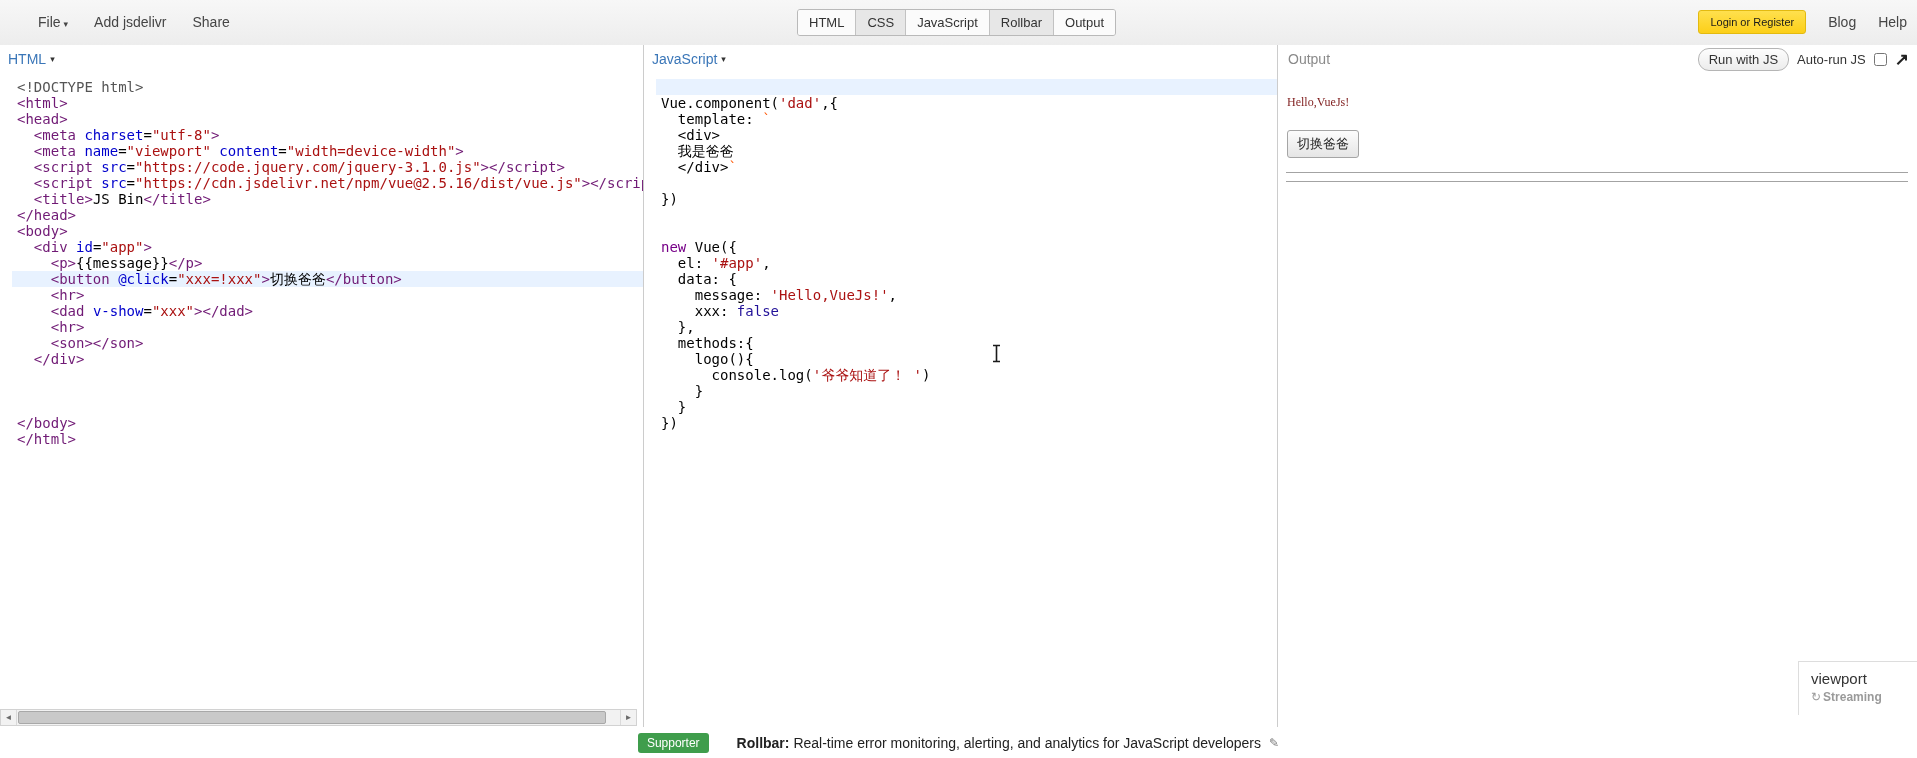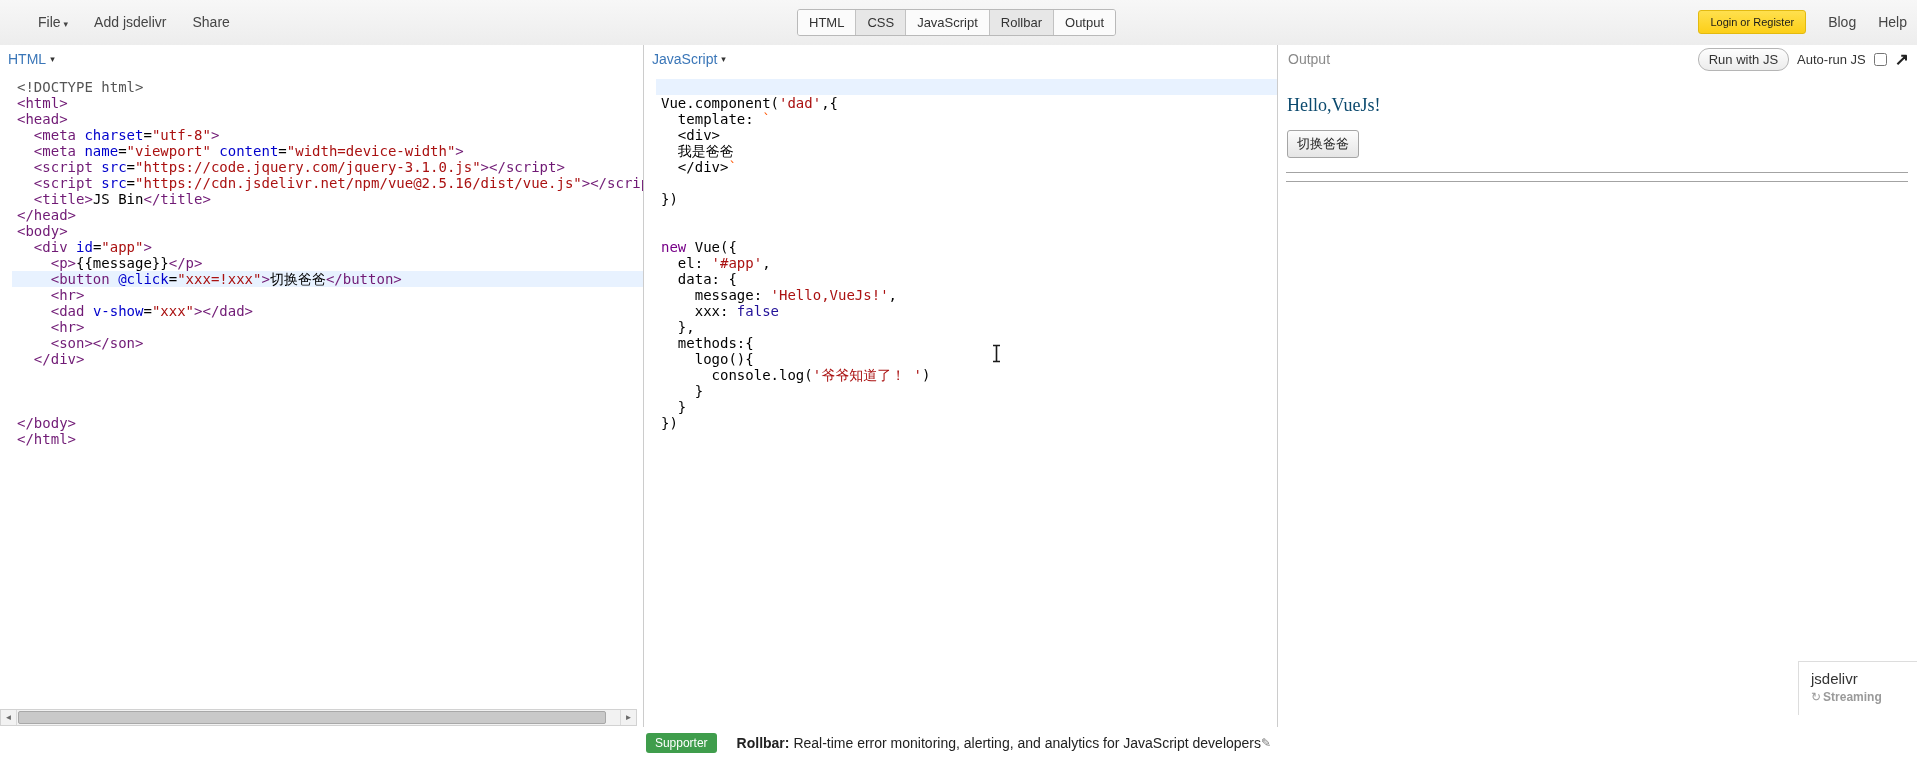--- a/index.html
+++ b/index.html
@@ -52,35 +52,35 @@
 
   
   .out-controls { position:absolute; right:8px; top:0; height:28px; display:flex; align-items:center; gap:8px; }
   #run-btn { font-size:13px; color:#333; background:linear-gradient(#fdfdfd,#ececec);
              border:1px solid #b5b5b5; border-radius:11px; padding:3px 10px; white-space:nowrap; }
   #autorun-label { font-size:13px; color:#333; white-space:nowrap; }
   #autorun-cb { width:13px; height:13px; margin:0; }
   #popout-arrow { font-size:17px; font-weight:bold; color:#222; line-height:1; }
   #output-body { position:absolute; left:1278px; top:73px; width:639px; height:654px; background:#fff; }
   #out-message { position:absolute; left:9px; top:22px; font-family:"Liberation Serif", serif;
-                 font-size:18px; color:#0c4a6e; }
+                 font-size:12px; color:#7f1d1d; }
   #out-toggle-btn { position:absolute; left:9px; top:57px; font-size:13px; color:#222;
                     background:linear-gradient(#fcfcfc,#e5e5e5); border:1px solid #a5a5a5;
                     border-radius:3px; padding:4px 9px; }
   .out-hr { position:absolute; left:8px; width:622px; border-top:1px solid #a3a3a3; height:0; }
   #out-hr1 { top:99px; } #out-hr2 { top:108px; }
   #user-card { position:absolute; left:520px; top:588px; width:119px; height:54px; background:#fff;
                border-top:1px solid #ddd; border-left:1px solid #ddd; padding:8px 0 0 12px; }
   #user-name { font-size:15px; color:#333; }
   #user-streaming { font-size:12px; font-weight:bold; color:#9a9a9a; margin-top:3px; }
   #streaming-icon { font-weight:normal; margin-right:2px; }
 
   
   #footer { position:absolute; left:0; top:727px; width:1917px; height:31px; background:#fff;
-            display:flex; align-items:center; justify-content:center; gap:0; }
+            display:flex; align-items:center; justify-content:center; gap:8px; }
   #supporter-badge { background:#3f9d4c; color:#fff; font-size:12px; padding:3px 9px; border-radius:3px; }
   #rollbar-line { font-size:14px; color:#222; }
   #rollbar-line b { font-weight:bold;margin-left:20px; }
   #footer-icon { font-size:12px; color:#777; }
 
   
   #mouse-cursor { position:absolute; left:991px; top:344px; }
 </style>
 <style id="dyn-style">.tok-plain{color:#000000}
 .tok-tag{color:#701a75}
@@ -144,21 +144,21 @@
     <div id="scroll-thumb"></div>
     <div class="scroll-btn" id="scroll-right">►</div>
   </div>
 
   <div id="output-body">
     <div id="out-message">Hello,VueJs!</div>
     <button id="out-toggle-btn">切换爸爸</button>
     <div class="out-hr" id="out-hr1"></div>
     <div class="out-hr" id="out-hr2"></div>
     <div id="user-card">
-      <div id="user-name">jsdelivr</div>
+      <div id="user-name">viewport</div>
       <div id="user-streaming"><span id="streaming-icon">↻</span><span>Streaming</span></div>
     </div>
   </div>
 
   <div id="footer">
     <span id="supporter-badge">Supporter</span>
     <span id="rollbar-line"><b>Rollbar:</b> <span>Real-time error monitoring, alerting, and analytics for JavaScript developers</span></span>
     <span id="footer-icon">✎</span>
   </div>
 

